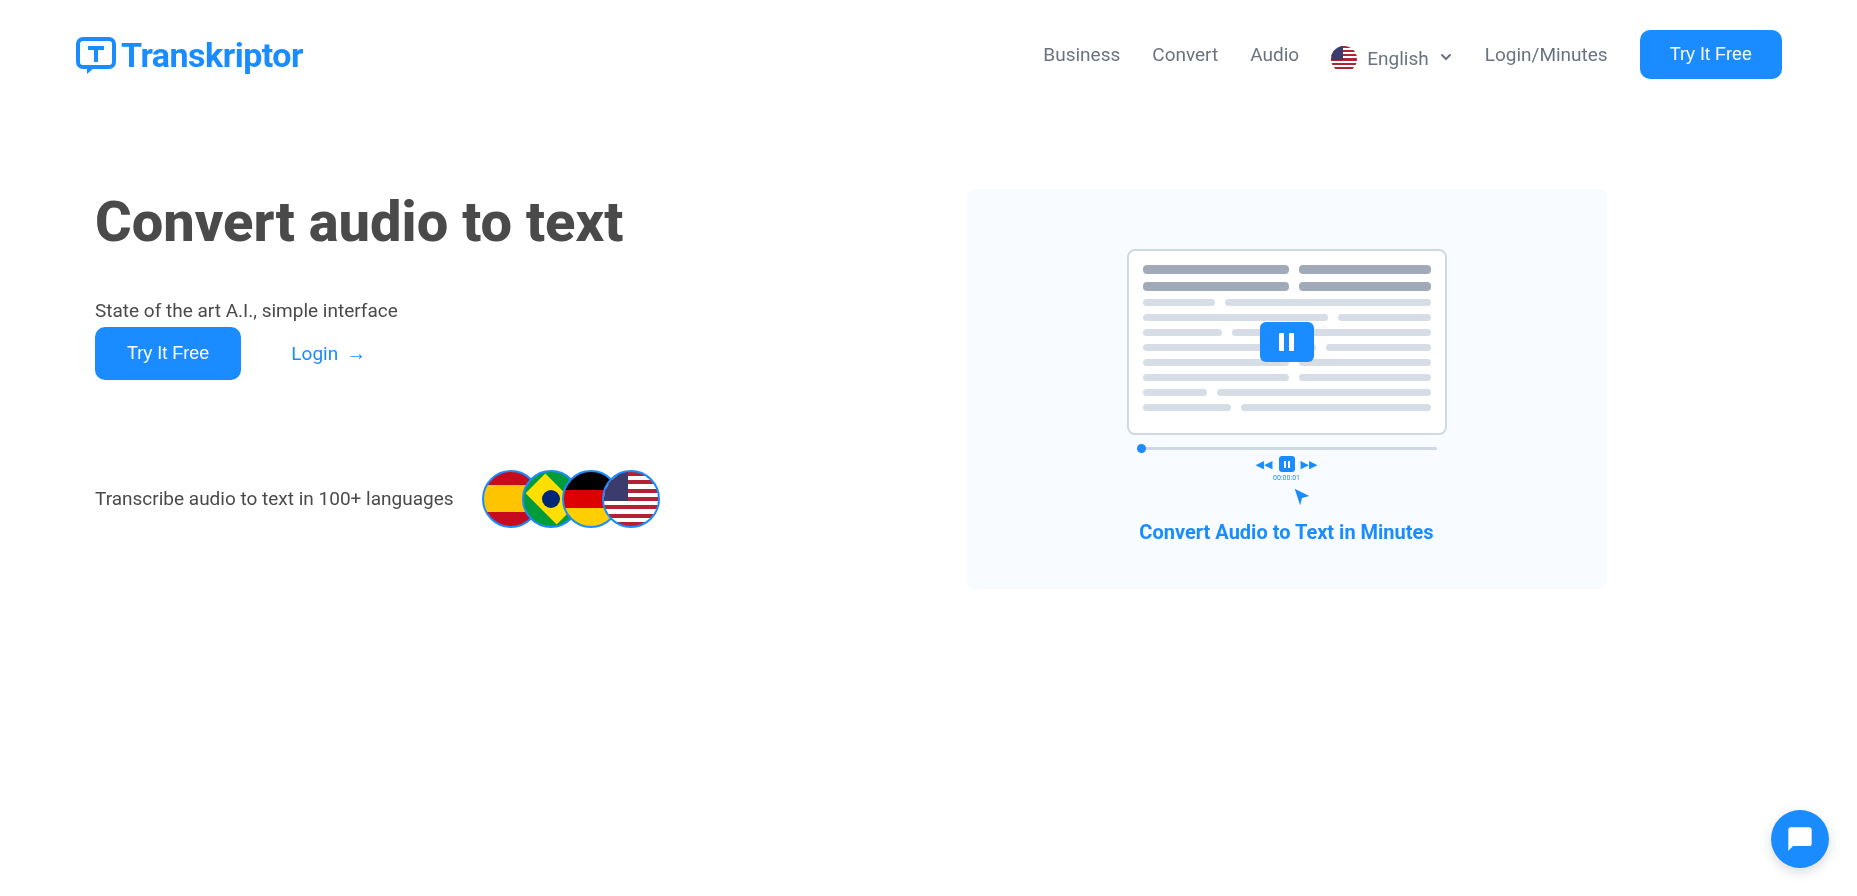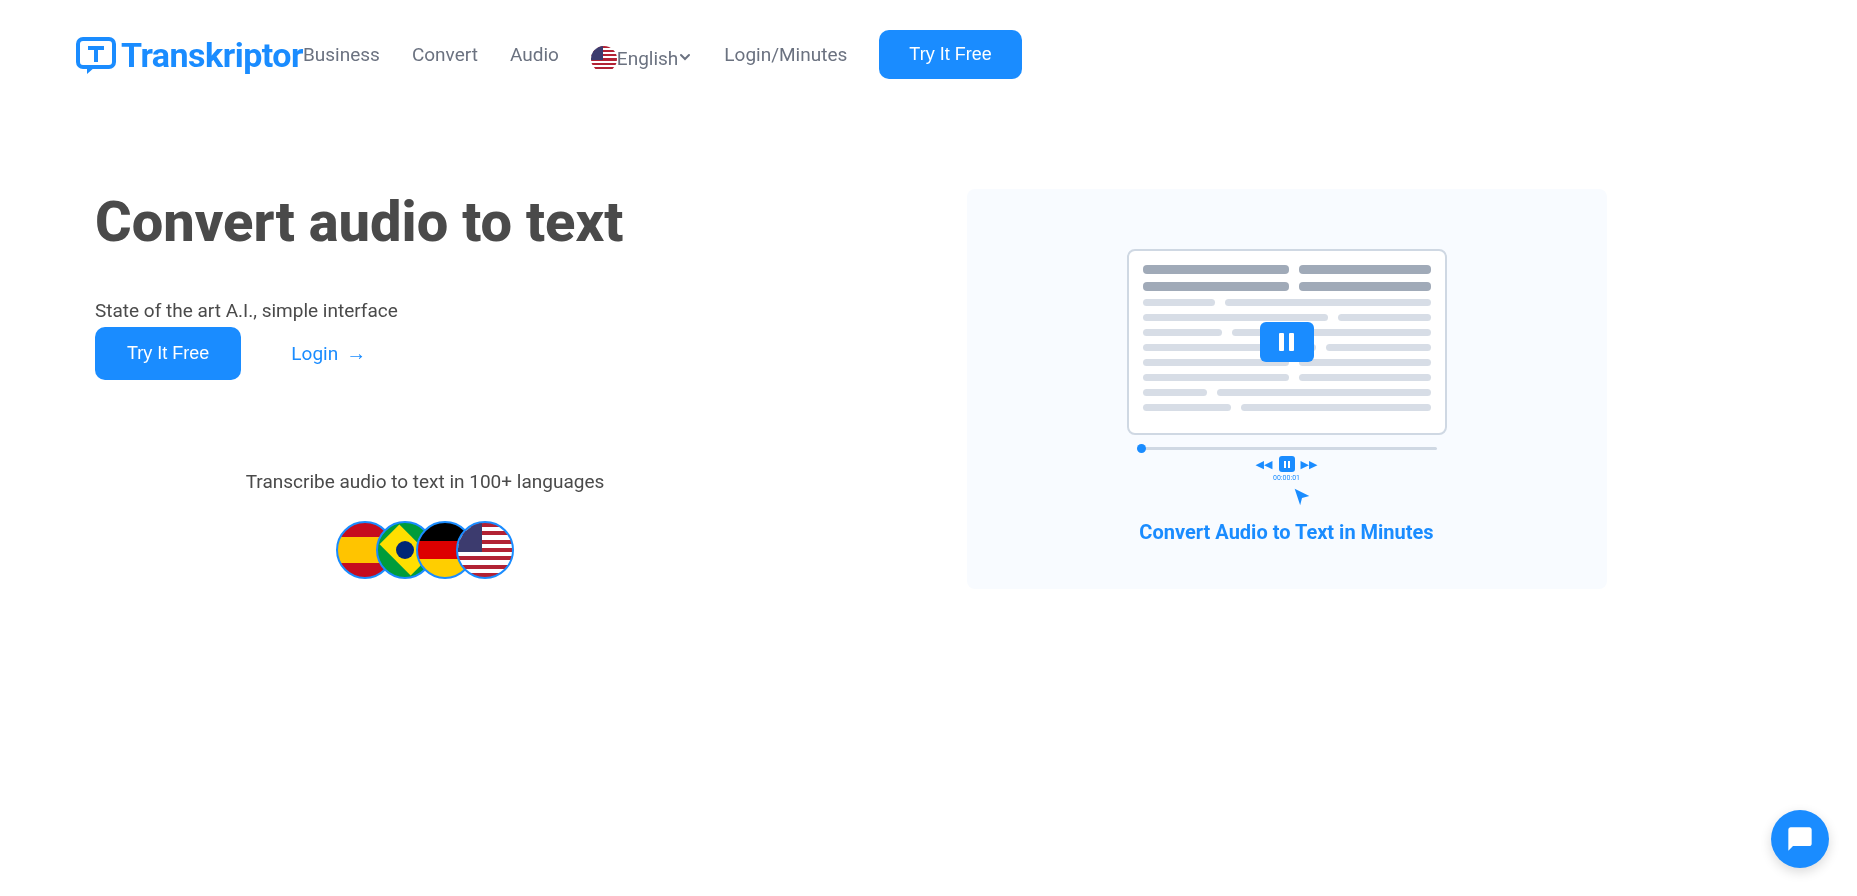--- a/index.html
+++ b/index.html
@@ -1,43 +1,43 @@
 <!DOCTYPE html>
 <html><head>
 <meta charset="utf-8">
 <style>
 * { margin: 0; padding: 0; box-sizing: border-box; }
 body { font-family: -apple-system, BlinkMacSystemFont, 'Segoe UI', Roboto, Helvetica, Arial, sans-serif; background: #fff; color: #333; width: 1857px; height: 896px; overflow: hidden; position: relative; }
 
 
-.header { display: flex; align-items: center; justify-content: flex-start; padding: 30px 75px 30px 75px; }
+.header { display: flex; align-items: center; justify-content: space-between; padding: 30px 75px 30px 75px; }
 .logo { display: flex; align-items: center; gap: 4px; }
 .logo-icon { width: 42px; height: 42px; position: relative; }
 .logo-icon svg { width: 100%; height: 100%; }
 .logo-text { font-size: 34px; font-weight: 700; color: #1a8cff; letter-spacing: -0.5px; }
 .nav { display: flex; align-items: center; gap: 32px; }
 .nav-link { font-size: 19px; color: #6b7280; text-decoration: none; cursor: pointer; }
-.lang-selector { display: flex; align-items: center; cursor: pointer; margin-top: 8px; }
+.lang-selector { display: flex; align-items: center; gap: 10px; cursor: pointer; margin-top: 8px; }
 .flag-usa { width: 26px; height: 26px; border-radius: 50%; background: linear-gradient(to bottom, #b22234 0%, #b22234 8%, #fff 8%, #fff 16%, #b22234 16%, #b22234 24%, #fff 24%, #fff 32%, #b22234 32%, #b22234 40%, #fff 40%, #fff 48%, #b22234 48%, #b22234 56%, #fff 56%, #fff 64%, #b22234 64%, #b22234 72%, #fff 72%, #fff 80%, #b22234 80%, #b22234 88%, #fff 88%, #fff 100%); position: relative; overflow: hidden; }
 .flag-usa::before { content: ''; position: absolute; top: 0; left: 0; width: 45%; height: 54%; background: #3c3b6e; }
 .lang-text { font-size: 19px; color: #6b7280; }
 .chevron { color: #6b7280; font-size: 14px; }
 .btn-primary { background: #1a8cff; color: #fff; border: none; border-radius: 10px; padding: 14px 30px; font-size: 18px; font-weight: 500; cursor: pointer; }
 
 
 .hero { display: flex; padding: 80px 95px 0 95px; gap: 56px; }
 .hero-left { flex: 1; max-width: 660px; }
 .hero-title { font-size: 56px; font-weight: 800; color: #4a4a4a; margin-bottom: 40px; line-height: 1.2; }
 .hero-desc { font-size: 19px; color: #4a4a4a; line-height: 1.6; margin-bottom: 20px; }
 .hero-desc2 { font-size: 19px; color: #4a4a4a; line-height: 1.6; }
 .hero-actions { display: flex; align-items: center; gap: 50px; margin-bottom: 90px; }
 .btn-hero { background: #1a8cff; color: #fff; border: none; border-radius: 10px; padding: 16px 32px; font-size: 18px; font-weight: 500; cursor: pointer; }
 .login-link { color: #1a8cff; font-size: 19px; text-decoration: none; display: flex; align-items: center; gap: 8px; cursor: pointer; }
 .arrow-right { font-size: 20px; }
-.langs-row { display: flex; align-items: center; gap: 28px; flex-direction: column; }
+.langs-row { display: flex; align-items: center; gap: 28px; }
 .langs-text { font-size: 19px; color: #4a4a4a; }
 .flags-group { display: flex; align-items: center; }
 .flag-circle { width: 58px; height: 58px; border-radius: 50%; border: 2px solid #1a8cff; margin-left: -18px; position: relative; overflow: hidden; }
 .flag-circle:first-child { margin-left: 0; }
 .flag-spain { background: linear-gradient(to bottom, #c60b1e 0%, #c60b1e 25%, #ffc400 25%, #ffc400 75%, #c60b1e 75%, #c60b1e 100%); }
 .flag-brazil { background: #009c3b; }
 .flag-brazil::before { content:''; position:absolute; top:50%; left:50%; width:44px; height:28px; background:#ffdf00; transform:translate(-50%,-50%) rotate(45deg); }
 .flag-brazil::after { content:''; position:absolute; top:50%; left:50%; width:18px; height:18px; background:#002776; border-radius:50%; transform:translate(-50%,-50%); }
 .flag-germany { background: linear-gradient(to bottom, #000 0%, #000 33%, #dd0000 33%, #dd0000 66%, #ffce00 66%, #ffce00 100%); }
 .flag-usa2 { background: linear-gradient(to bottom, #b22234 0%, #b22234 7.7%, #fff 7.7%, #fff 15.4%, #b22234 15.4%, #b22234 23.1%, #fff 23.1%, #fff 30.8%, #b22234 30.8%, #b22234 38.5%, #fff 38.5%, #fff 46.2%, #b22234 46.2%, #b22234 53.8%, #fff 53.8%, #fff 61.5%, #b22234 61.5%, #b22234 69.2%, #fff 69.2%, #fff 76.9%, #b22234 76.9%, #b22234 84.6%, #fff 84.6%, #fff 92.3%, #b22234 92.3%); }

